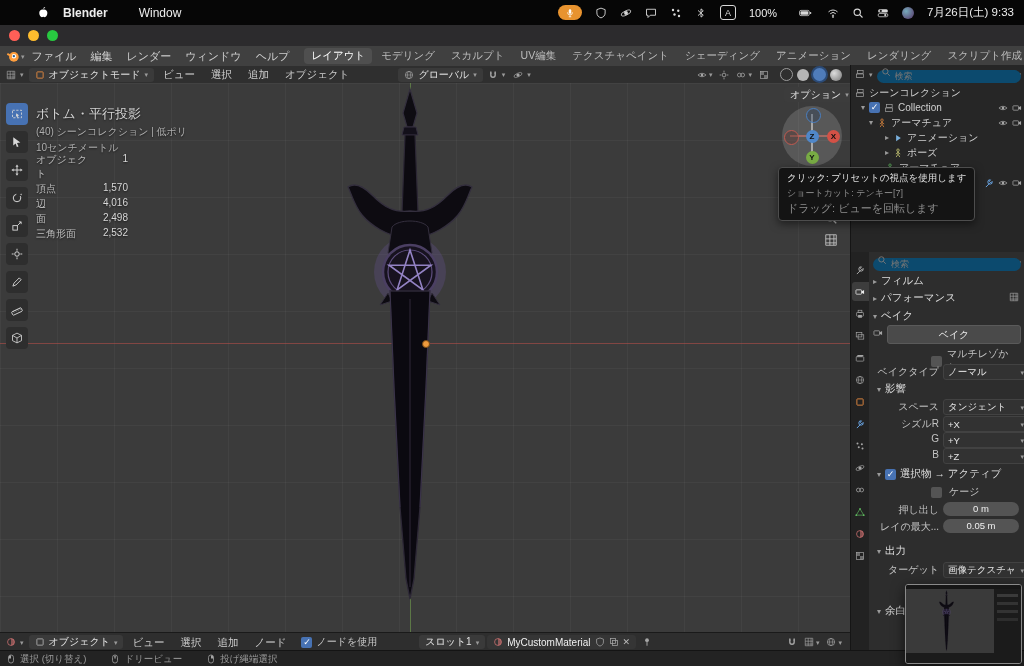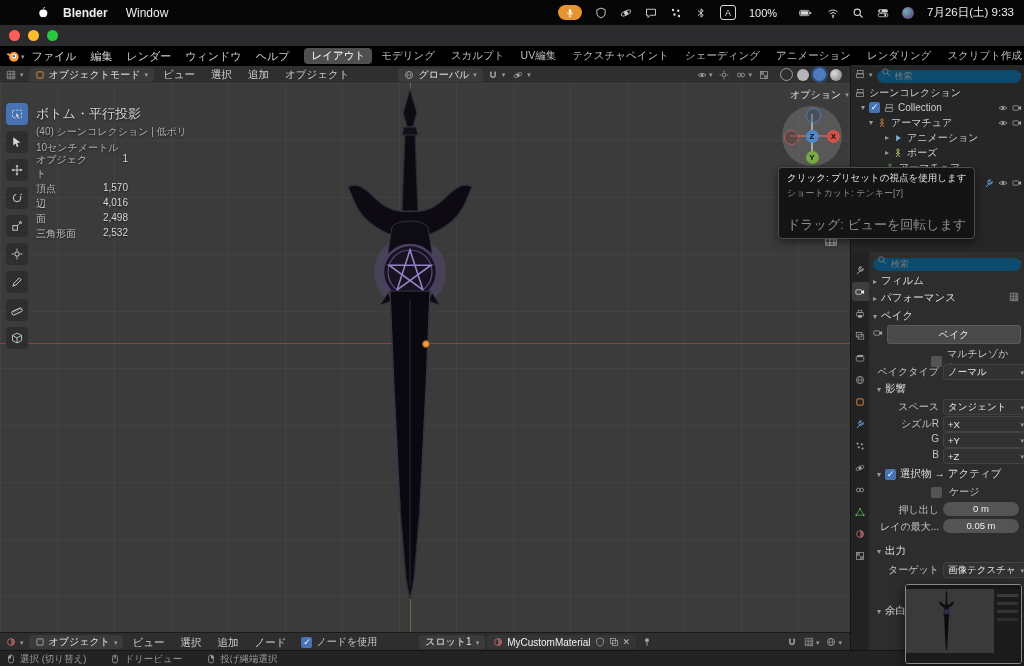--- a/index.html
+++ b/index.html
@@ -241,21 +241,21 @@
   <path d="M90,204L86,300L80,420" fill="none" stroke="#4a4060" stroke-width="0.8" opacity="0.6"></path>
 </symbol>
 </defs>
 </svg>
 
 <div class="abs row" style="left:0;top:0;width:1024px;height:25px;background:#060606;color:#ededed">
   <svg class="ic" style="margin-left:36px;color:#fff;width:13px;height:13px">
       <use href="#sy-apple"></use>
     </svg>
   <span style="font-weight:bold;font-size:12px;margin-left:14px">Blender</span>
-  <span style="font-size:12px;margin-left:18px">Window</span>
+  <span style="font-size:12px;margin-left:31px">Window</span>
   <div class="row" style="margin-left:auto;gap:13px;margin-right:10px">
     <span style="background:#e8932f;border-radius:8px;width:24px;height:15px;display:inline-flex;align-items:center;justify-content:center">
       <svg class="ic sm" style="color:#fff">
           <use href="#sy-mic"></use>
         </svg>
     </span>
     <svg class="ic" style="color:#d8d8d8">
         <use href="#sy-shield"></use>
       </svg>
     <svg class="ic" style="color:#d8d8d8">
@@ -290,21 +290,21 @@
     <span style="font-size:11.5px">7月26日(土) 9:33</span>
   </div>
 </div>
 
 <div class="abs row" style="left:0;top:25px;width:1024px;height:21px;background:#2c2b2d;border-bottom:1px solid #1a1a1a">
   <span style="width:11px;height:11px;border-radius:50%;background:#ff5f57;margin-left:9px"></span>
   <span style="width:11px;height:11px;border-radius:50%;background:#febc2e;margin-left:8px"></span>
   <span style="width:11px;height:11px;border-radius:50%;background:#28c840;margin-left:8px"></span>
 </div>
 
-<div class="abs row" style="left:0;top:46px;width:1024px;height:20px;background:#000000;border-bottom:1px solid #141414">
+<div class="abs row" style="left:0;top:46px;width:1024px;height:20px;background:#404040;border-bottom:1px solid #141414">
   <svg class="ic" style="margin-left:6px;width:14px;height:14px">
       <use href="#sy-blender"></use>
     </svg>
   <span class="car" style="margin-left:1px">▾</span>
   <span class="menu-item">ファイル</span>
   <span class="menu-item">編集</span>
   <span class="menu-item">レンダー</span>
   <span class="menu-item">ウィンドウ</span>
   <span class="menu-item">ヘルプ</span>
   <div class="row" style="margin-left:8px;gap:2px">
@@ -857,21 +857,21 @@
     <svg class="ic sm">
         <use href="#sy-mouse-r"></use>
       </svg>
     <span class="mouse-lbl">投げ縄端選択</span>
   </span>
 </div>
 
 <div class="abs" style="left:778px;top:167px;background:#141414;border:1px solid #4d4d4d;border-radius:4px;padding:4px 8px;z-index:50;box-shadow:0 3px 8px rgba(0,0,0,0.5);white-space:nowrap">
   <div style="font-size:9.5px;color:#e2e2e2">クリック: プリセットの視点を使用します</div>
   <div style="font-size:9px;color:#8e8e8e;margin-top:2px">ショートカット: テンキー[7]</div>
-  <div style="font-size:13px;color:#8e8e8e;margin-top:16px">ドラッグ: ビューを回転します</div>
+  <div style="font-size:11px;color:#8e8e8e;margin-top:1px">ドラッグ: ビューを回転します</div>
 </div>
 
 <div class="abs" style="left:905px;top:584px;width:115px;height:78px;background:#232323;border:1px solid #8a8a8a;border-radius:3px;z-index:40;box-shadow:0 4px 14px rgba(0,0,0,0.6);overflow:hidden">
   <div class="abs" style="left:0;top:0;width:115px;height:4px;background:#161616"></div>
   <div class="abs" style="left:0;top:4px;width:88px;height:64px;background:#3a3a3a">
     <svg width="17" height="62" style="position:absolute;left:32px;top:1px">
         <use href="#sy-sword"></use>
       </svg>
   </div>
   <div class="abs" style="left:88px;top:4px;width:27px;height:64px;background:#1b1b1b">

